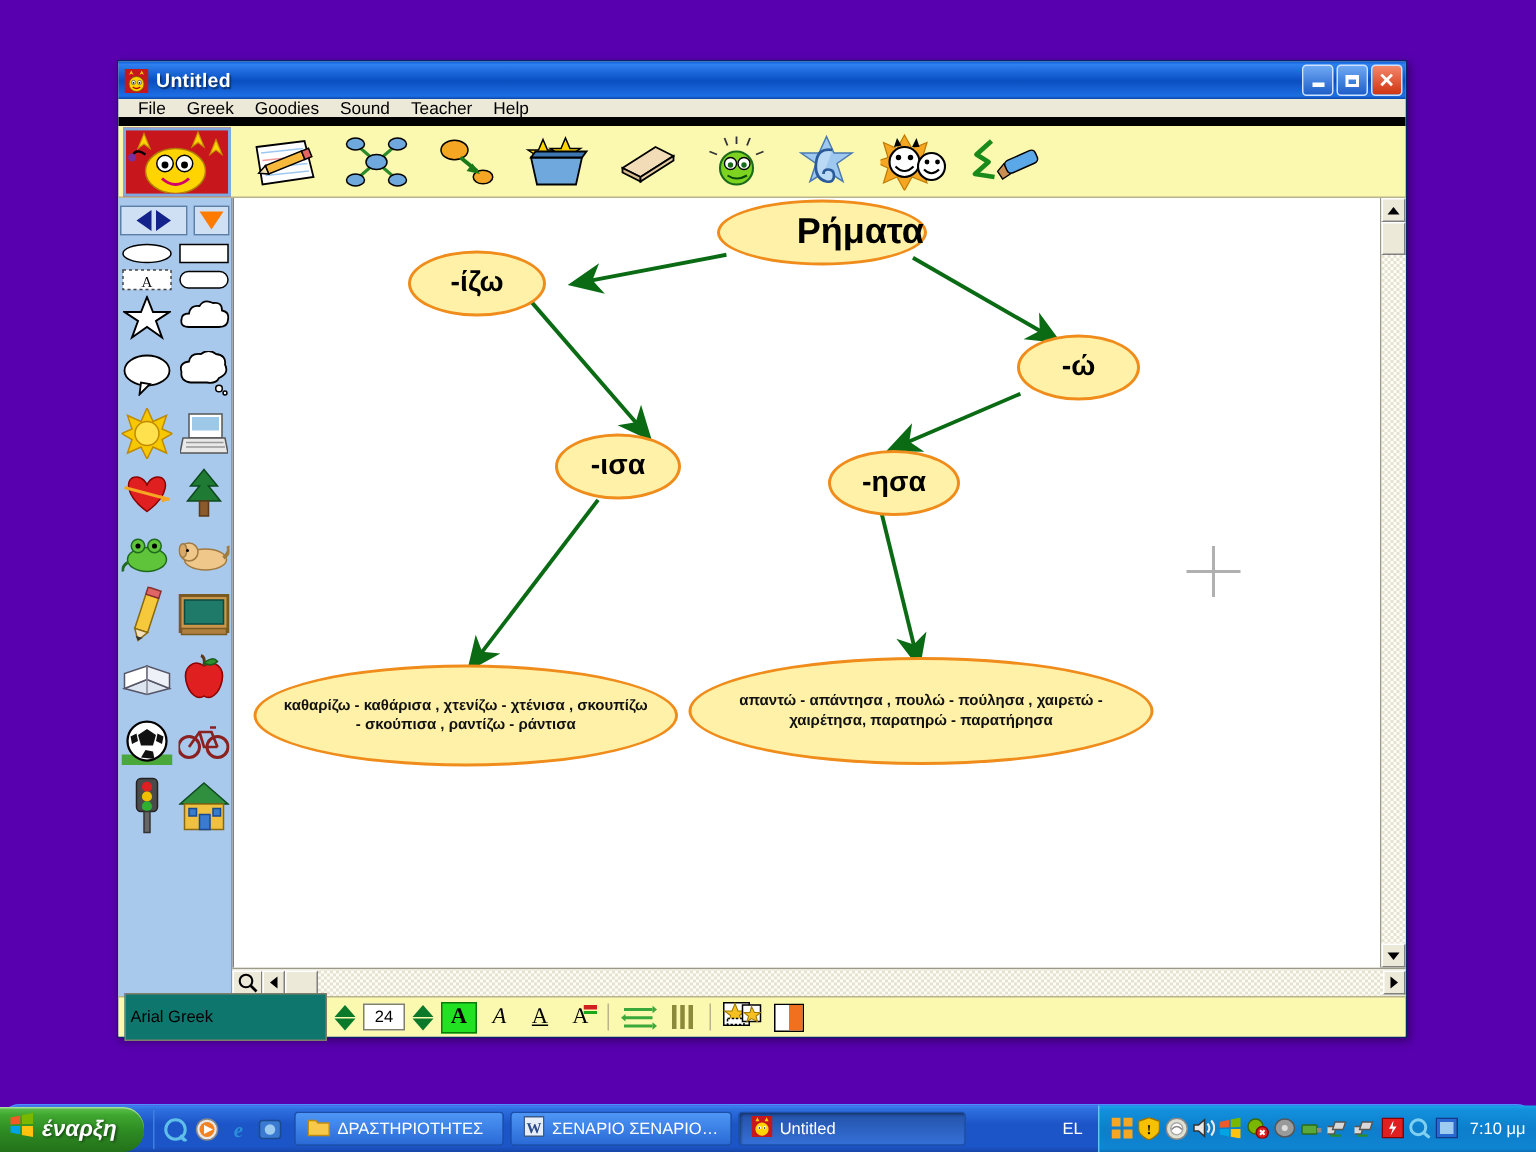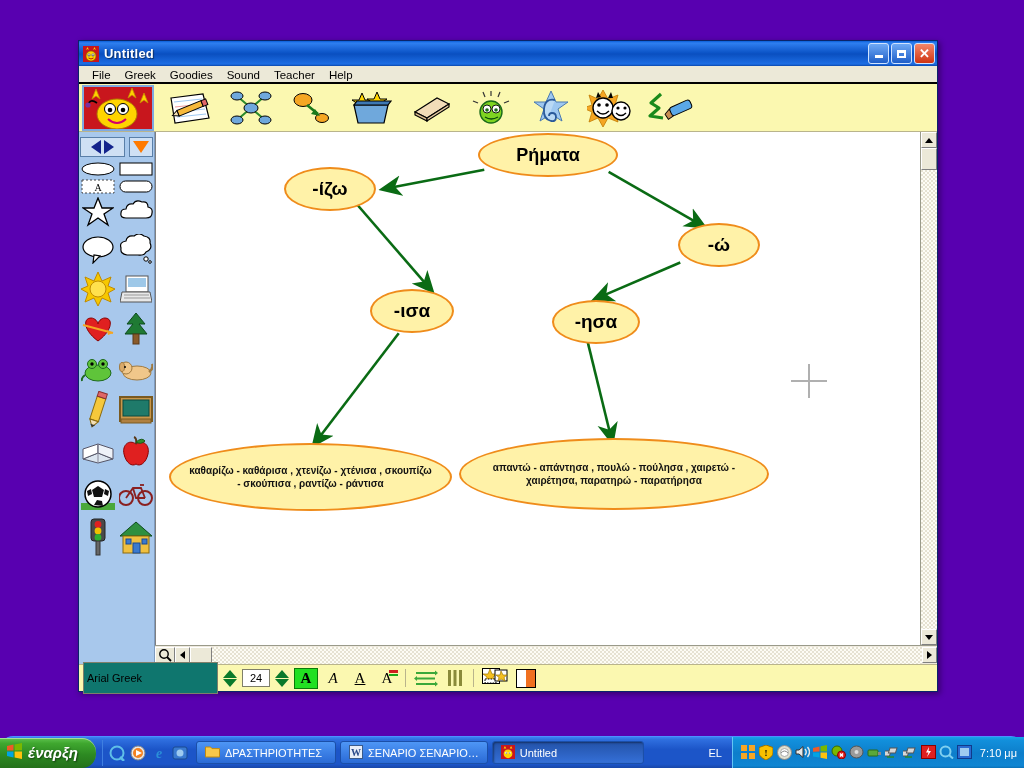--- a/index.html
+++ b/index.html
@@ -49,22 +49,22 @@
   .win-btn.min { background: linear-gradient(to bottom,#6fa9f5,#1e5ec8); }
   .win-btn.max { background: linear-gradient(to bottom,#6fa9f5,#1e5ec8); }
   .win-btn.close { background: linear-gradient(to bottom,#f4866a,#cf3411); }
   .glyph-min { width: 8px; height: 3px; background: #fff; margin-top: 6px; }
   .glyph-max { width: 9px; height: 8px; border: 2px solid #fff; border-top-width: 3px; }
   .glyph-close { font-size: 13px; line-height: 13px; font-weight: bold; }
 
   
   #menubar {
     height: 18px; flex: 0 0 18px; background: #ece9d8;
-    display: flex; align-items: flex-end; padding-left: 6px;
-    border-bottom: 2px solid #000000;
+    display: flex; align-items: flex-start; padding-left: 6px;
+    border-bottom: 6px solid #000000;
   }
   .menu-item {
     font-size: 11.5px; color: #000; padding: 1px 7px; cursor: default;
     white-space: nowrap;
   }
 
   
   #toolbar {
     flex: 0 0 48px; height: 48px; background: #fbf8b0;
     display: flex; align-items: center;
@@ -167,21 +167,21 @@
   .fmt-sep{ width:1px;height:18px;background:#b9b48c;margin:0 3px;}
 
   
   .node {
     position:absolute; background:#fff2a8; border:2px solid #ef8c1b;
     border-radius:50%; display:flex; align-items:center; justify-content:center;
     text-align:center; color:#000; cursor:pointer;
     font-family:"Liberation Sans", sans-serif;
   }
   .node .lbl { pointer-events:none; }
-  .node.big { font-size:18px; font-weight:bold; }
+  .node.big { font-size:24px; font-weight:bold;justify-content:flex-end; }
   .node.mid { font-size:19px; font-weight:bold; }
   .node.leaf { font-size:10px; font-weight:bold; line-height:1.35; padding:0 18px; color:#111;}
   #svg-edges { position:absolute; left:0; top:0; width:100%; height:100%; pointer-events:none;}
   #cursor-cross { position:absolute; pointer-events:none; }
 
   
   #taskbar {
     position:absolute; left:0; bottom:0; width:1024px; height:32px;
     background: linear-gradient(to bottom,#3c81f3 0%,#2f6fe0 8%,#1c55c8 40%,#1c55c8 88%,#1846a8 100%);
     border-top:1px solid #4a90ff; display:flex; align-items:center;border-radius:13px;
@@ -608,21 +608,21 @@
                 <line x1="198" y1="68" x2="276" y2="158"></line>
                 <line x1="527" y1="131" x2="443" y2="167"></line>
                 <line x1="244" y1="202" x2="160" y2="312"></line>
                 <line x1="434" y1="211" x2="458" y2="309"></line>
               </g>
             </svg>
 
             <div class="node big" style="left:322px;top:1px;width:140px;height:44px;">
               <span class="lbl">Ρήματα</span>
             </div>
-            <div class="node mid" style="left:128px;top:35px;width:92px;height:44px;text-align:center;">
+            <div class="node mid" style="left:116px;top:35px;width:92px;height:44px;text-align:center;">
               <span class="lbl">-ίζω</span>
             </div>
             <div class="node mid" style="left:522px;top:91px;width:82px;height:44px;">
               <span class="lbl">-ώ</span>
             </div>
             <div class="node mid" style="left:396px;top:168px;width:88px;height:44px;">
               <span class="lbl">-ησα</span>
             </div>
             <div class="node mid" style="left:214px;top:157px;width:84px;height:44px;">
               <span class="lbl">-ισα</span>

